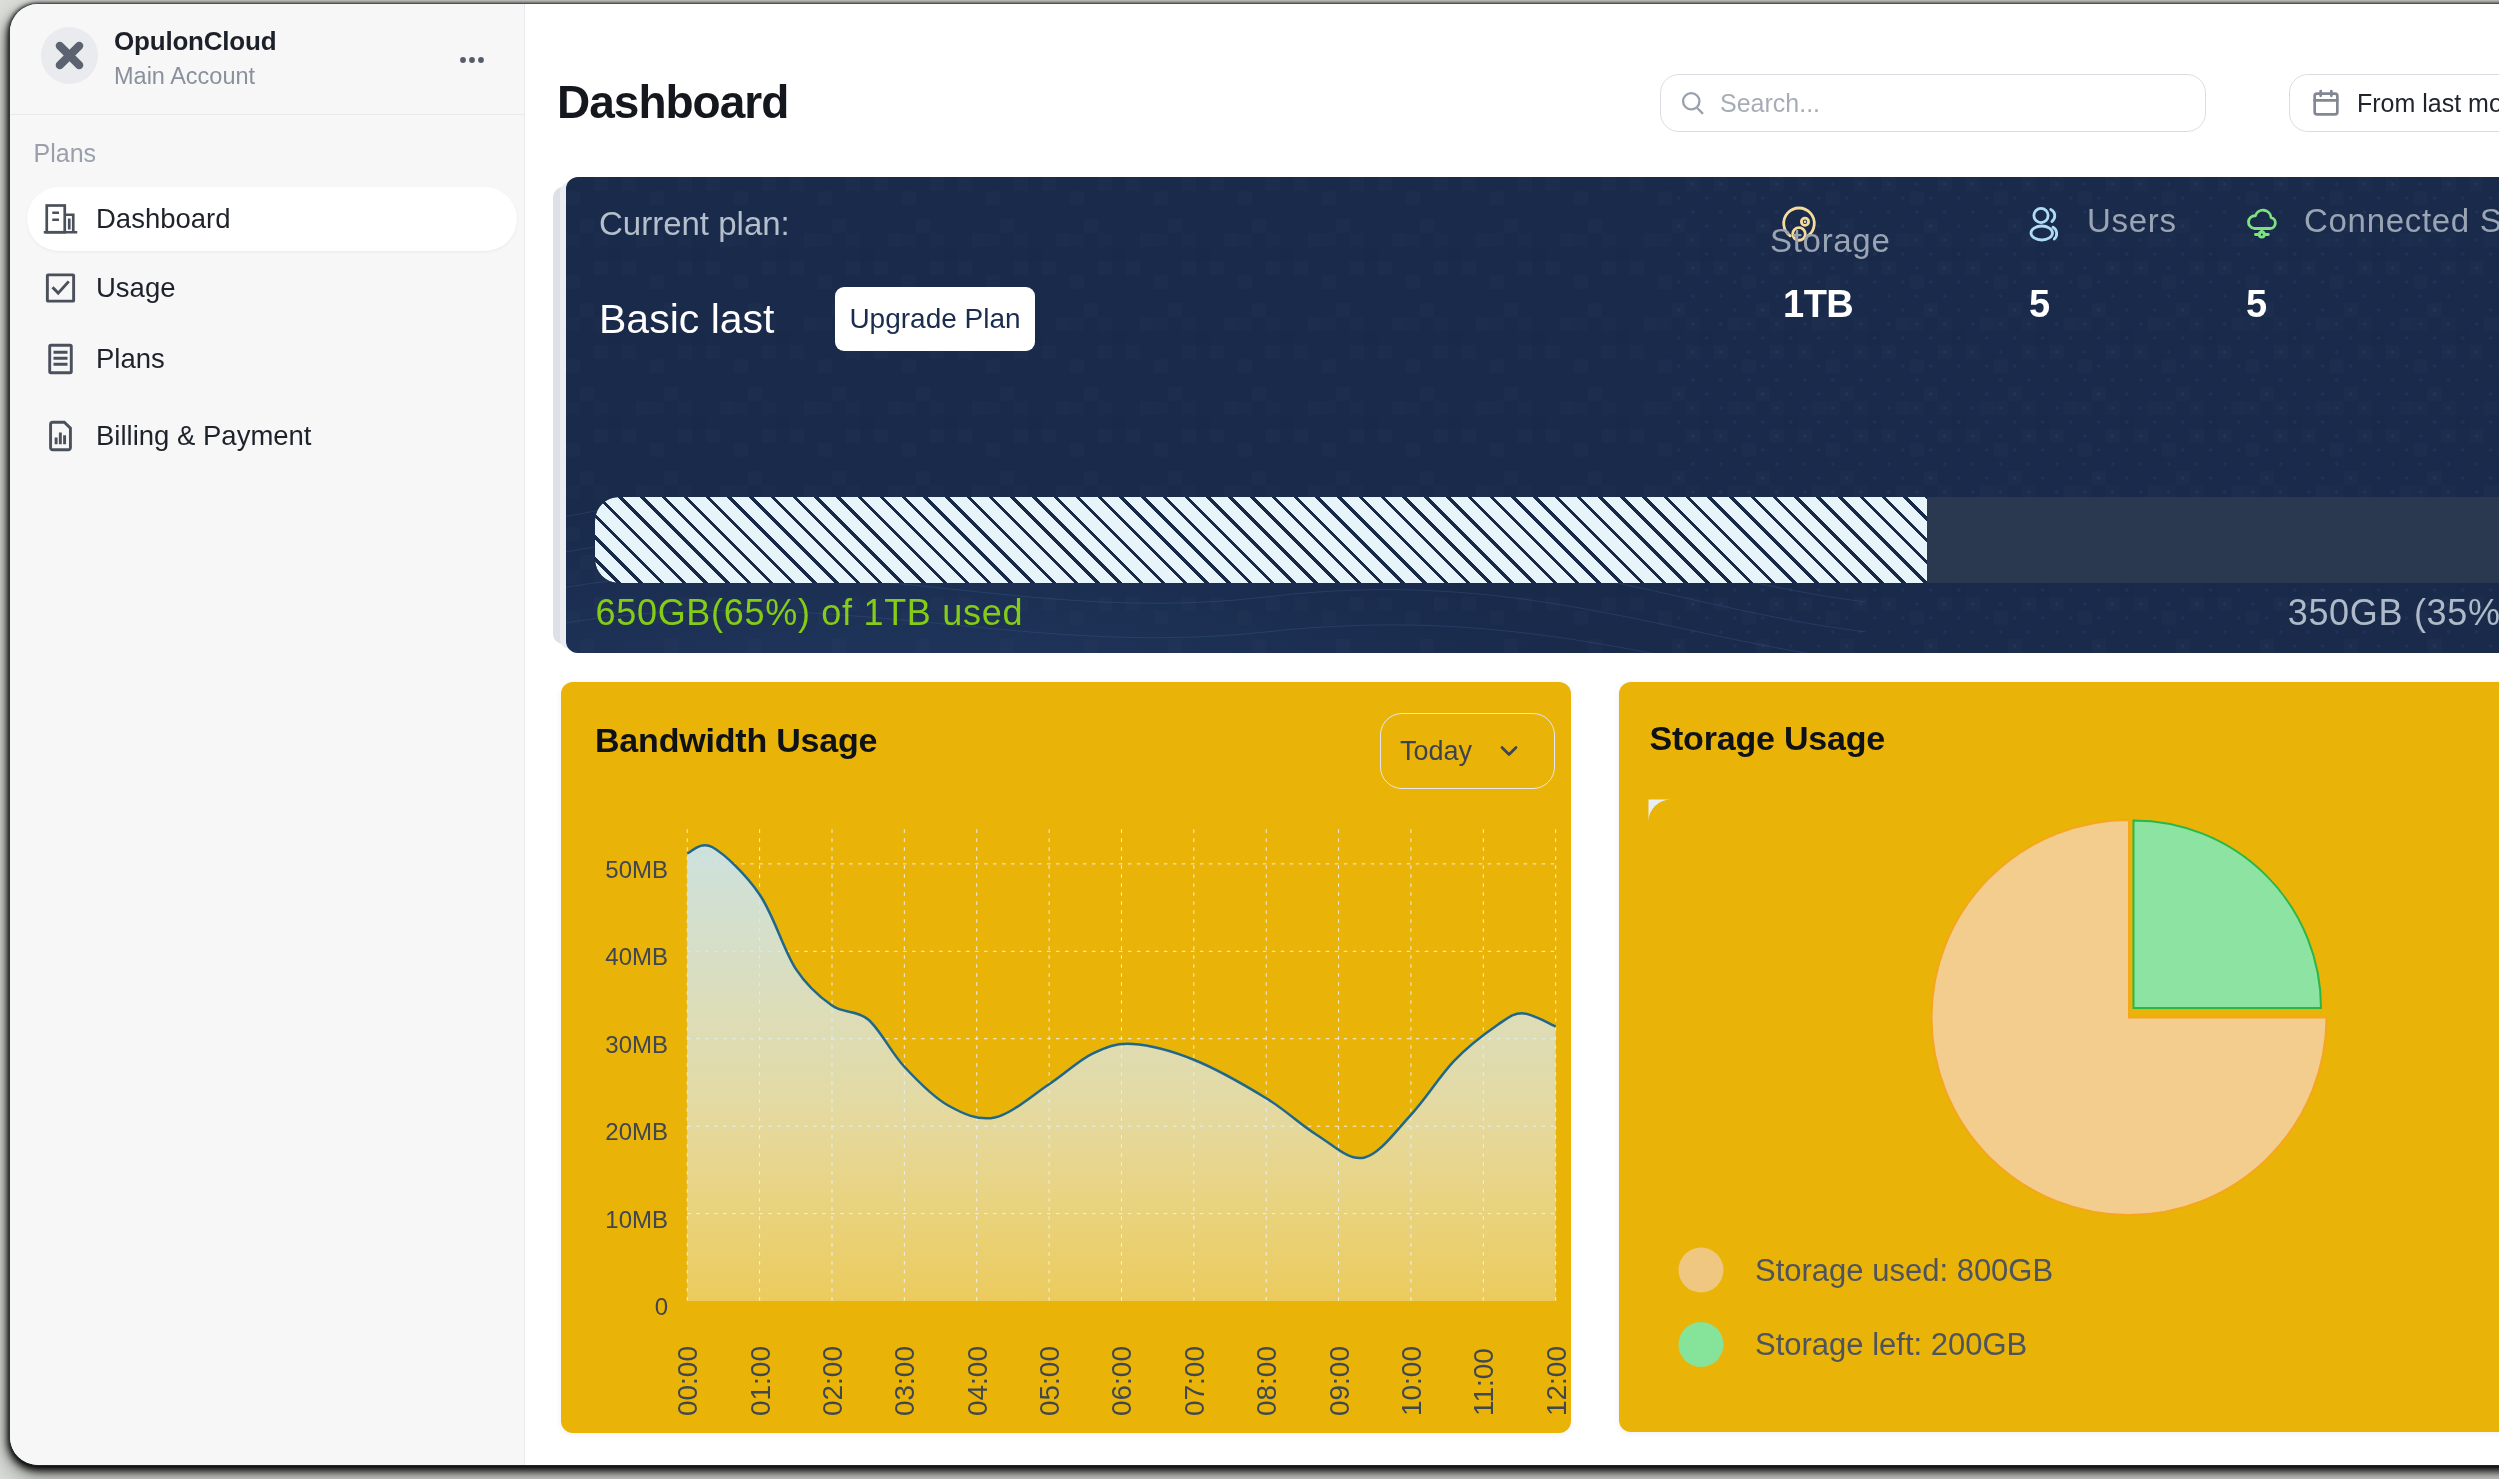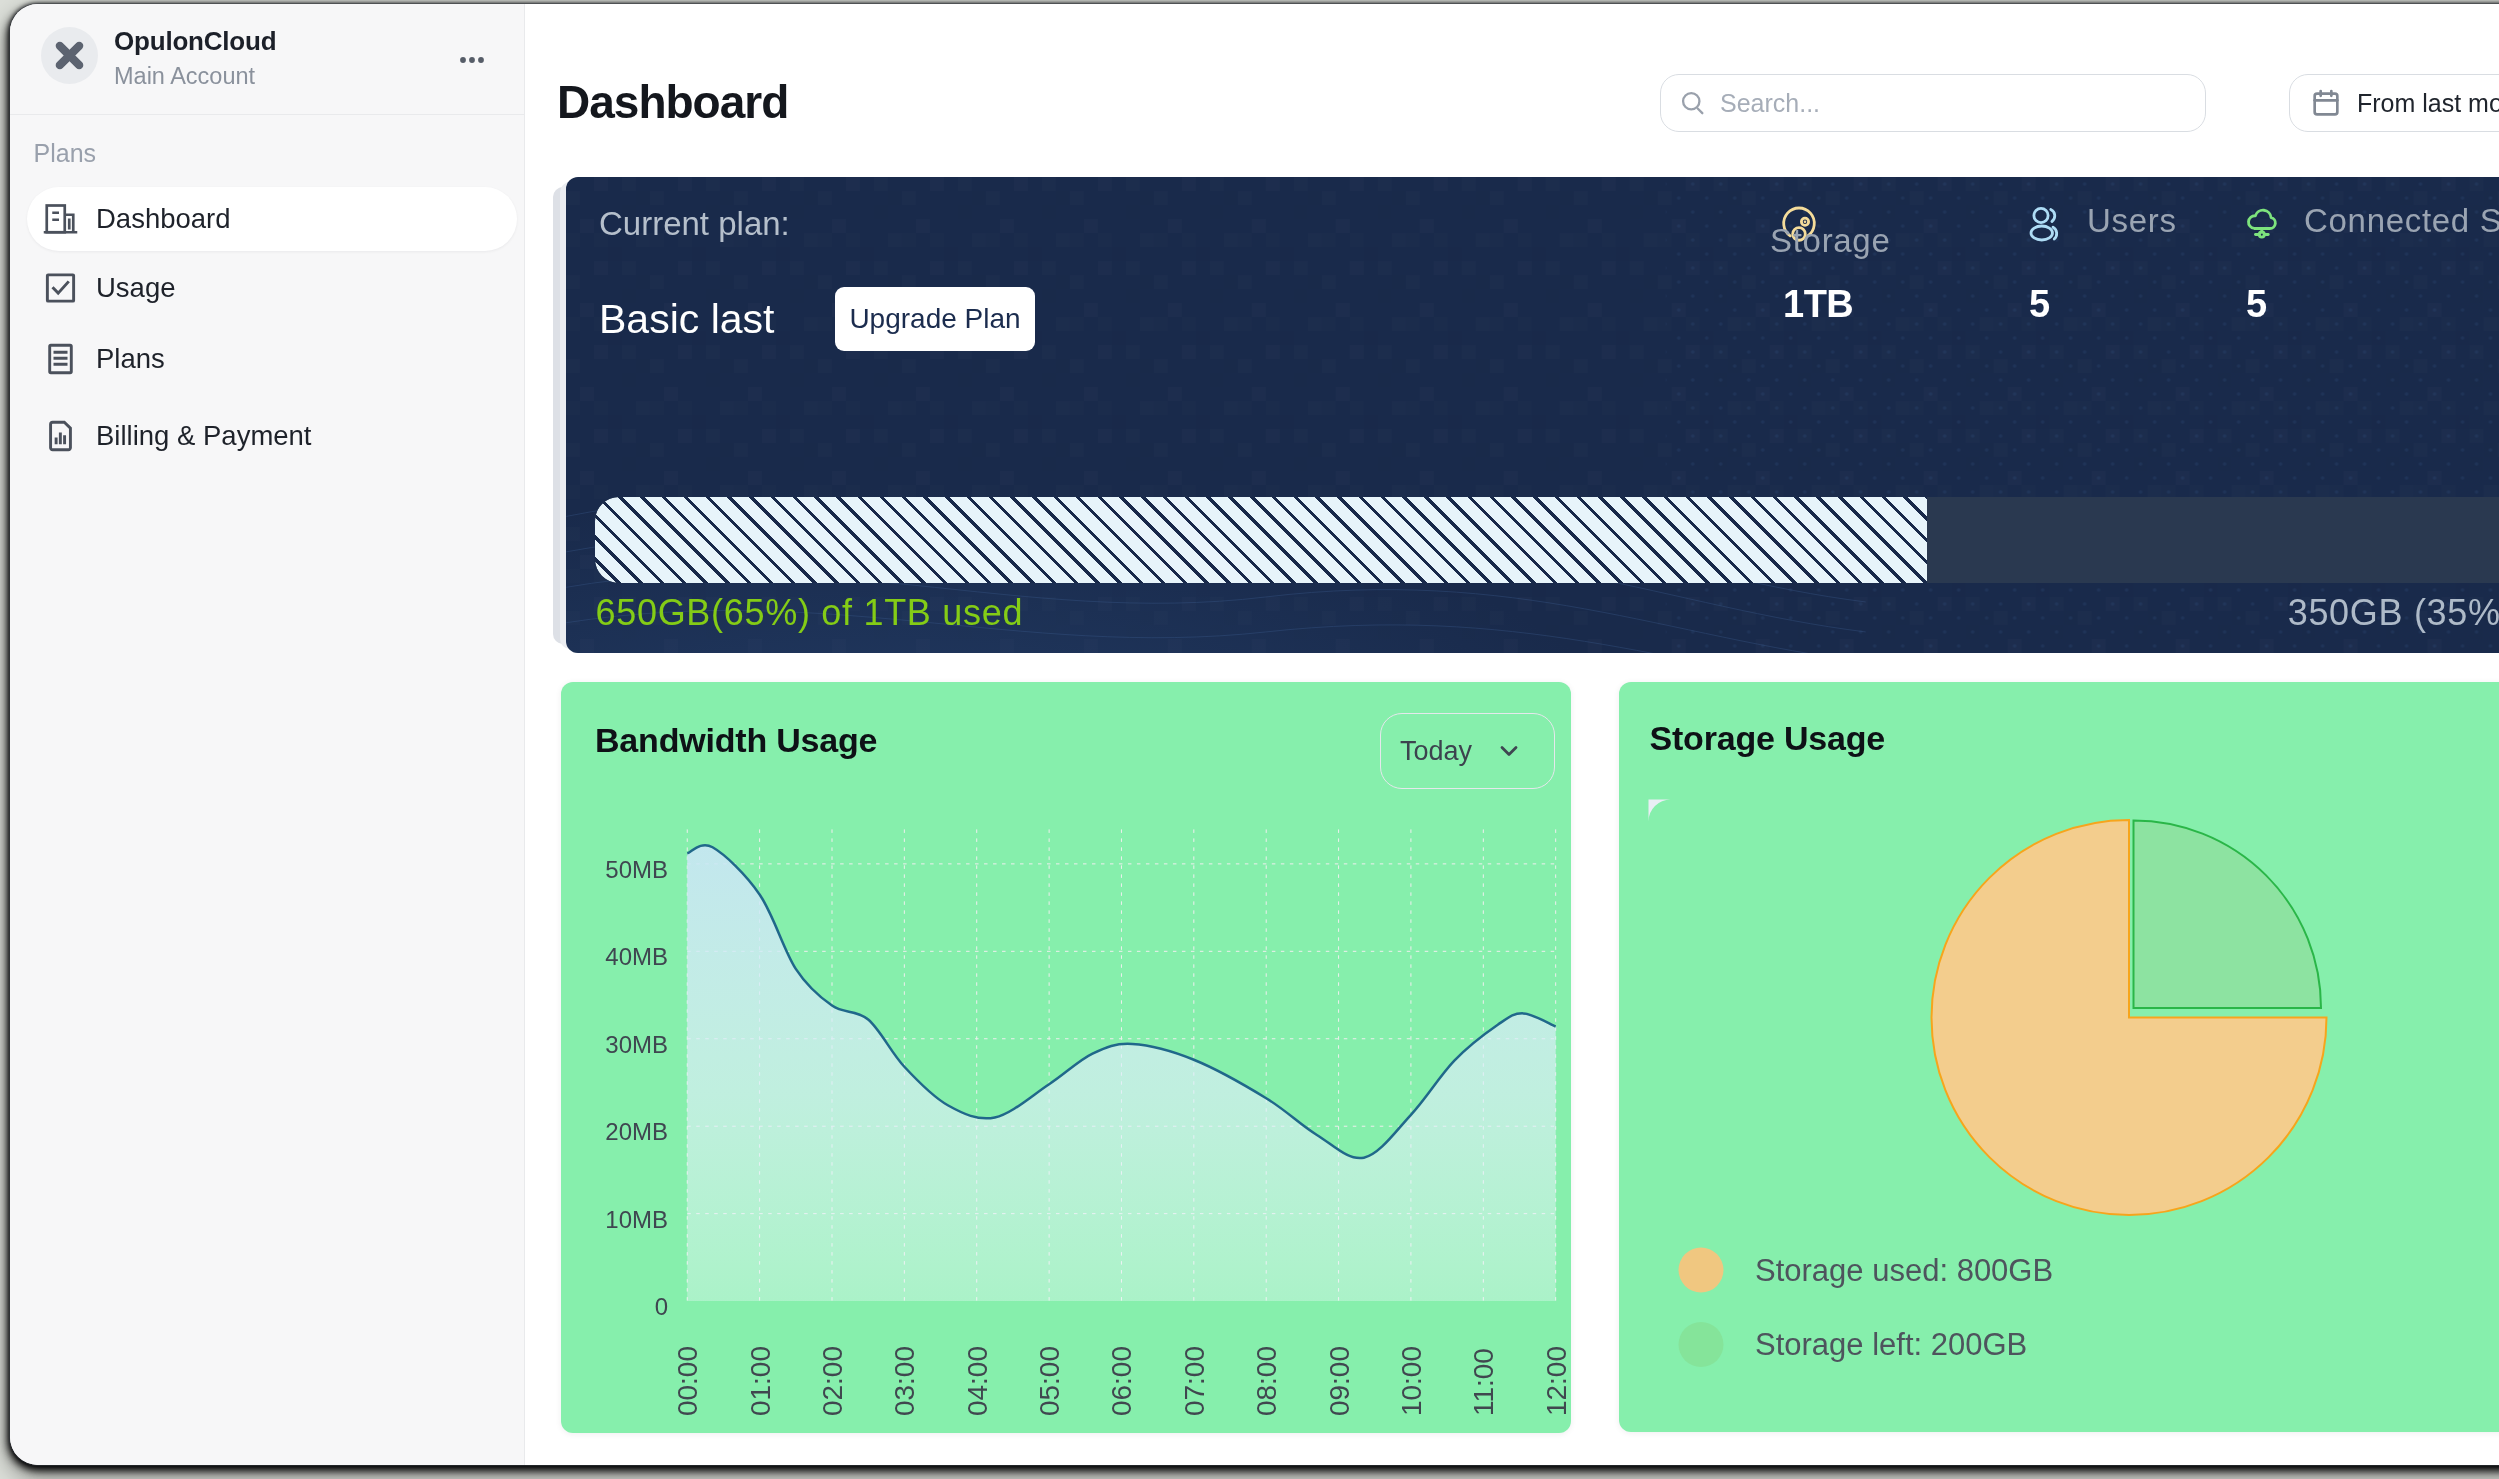--- a/index.html
+++ b/index.html
@@ -41,21 +41,21 @@
 #curplan { left:33px; top:28px; font-size:33px; color:#b5bfcb; }
 #basicplan { left:33px; top:119px; font-size:41px; font-weight:400; color:#ffffff; }
 #upbtn { left:269px; top:110px; width:200px; height:64px; background:#ffffff; border-radius:9px; display:flex; align-items:center; justify-content:center; font-size:28px; font-weight:500; color:#1b2c4e; }
 .statlbl { position:absolute; top:24.5px; font-size:33px; letter-spacing:0.7px; color:#9aa4b2; white-space:nowrap; }
 .statnum { position:absolute; top:106px; font-size:38px; font-weight:600; color:#fff; letter-spacing:-0.5px; }
 #ptrack { left:29px; top:320px; width:1979px; height:86px; border-radius:24px; background:#2a3950; overflow:hidden; }
 #pfill { position:absolute; left:0; top:0; bottom:0; width:1332px; border-radius:24px 0 0 24px;
   background:repeating-linear-gradient(45deg, #18294a 0px, #18294a 3.2px, #e7f4fa 3.2px, #e7f4fa 15.4px); }
 #plleft { left:29.5px; top:415px; font-size:36px; letter-spacing:0.7px; color:#84cc16; }
 #plright { right:59px; top:415px; font-size:36px; letter-spacing:0.7px; color:#aebac8; }
-.card { position:absolute; background:#86efac; border-radius:12px; box-shadow:0 1px 6px rgba(16,24,40,.07); }
+.card { position:absolute; background:#eab308; border-radius:12px; box-shadow:0 1px 6px rgba(16,24,40,.07); }
 #bwcard { left:45px; top:682px; width:1010px; height:751px; }
 #stcard { left:1103px; top:682px; width:1016px; height:750px; }
 .ctitle { position:absolute; font-size:34px; font-weight:700; color:#0e1116; letter-spacing:-0.2px; }
 #todaysel { position:absolute; left:819px; top:31px; width:175px; height:76px; border:1.5px solid #e5e8ec; border-radius:22px; display:flex; align-items:center; padding-left:19px; }
 #todaysel span { font-size:27px; color:#3c434e; margin-right:23px; }
 .ylbl { position:absolute; left:0; width:107px; text-align:right; font-size:24px; color:#3f4650; }
 </style>
 </head>
 <body>
 <div id="win">

